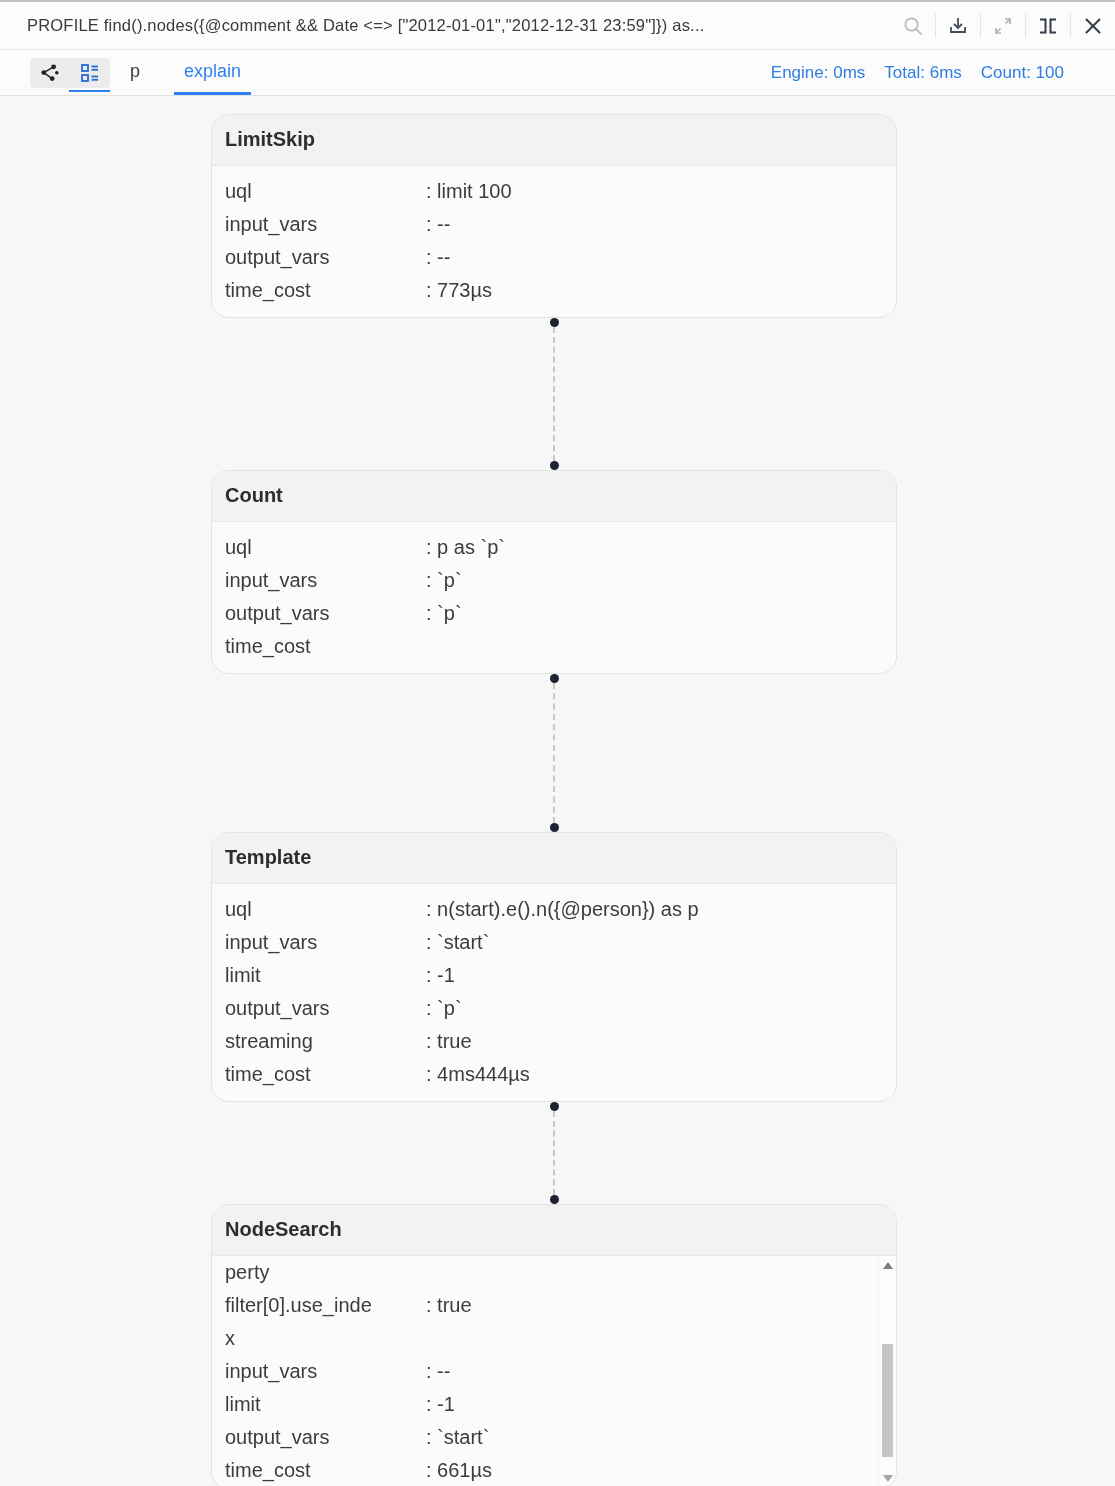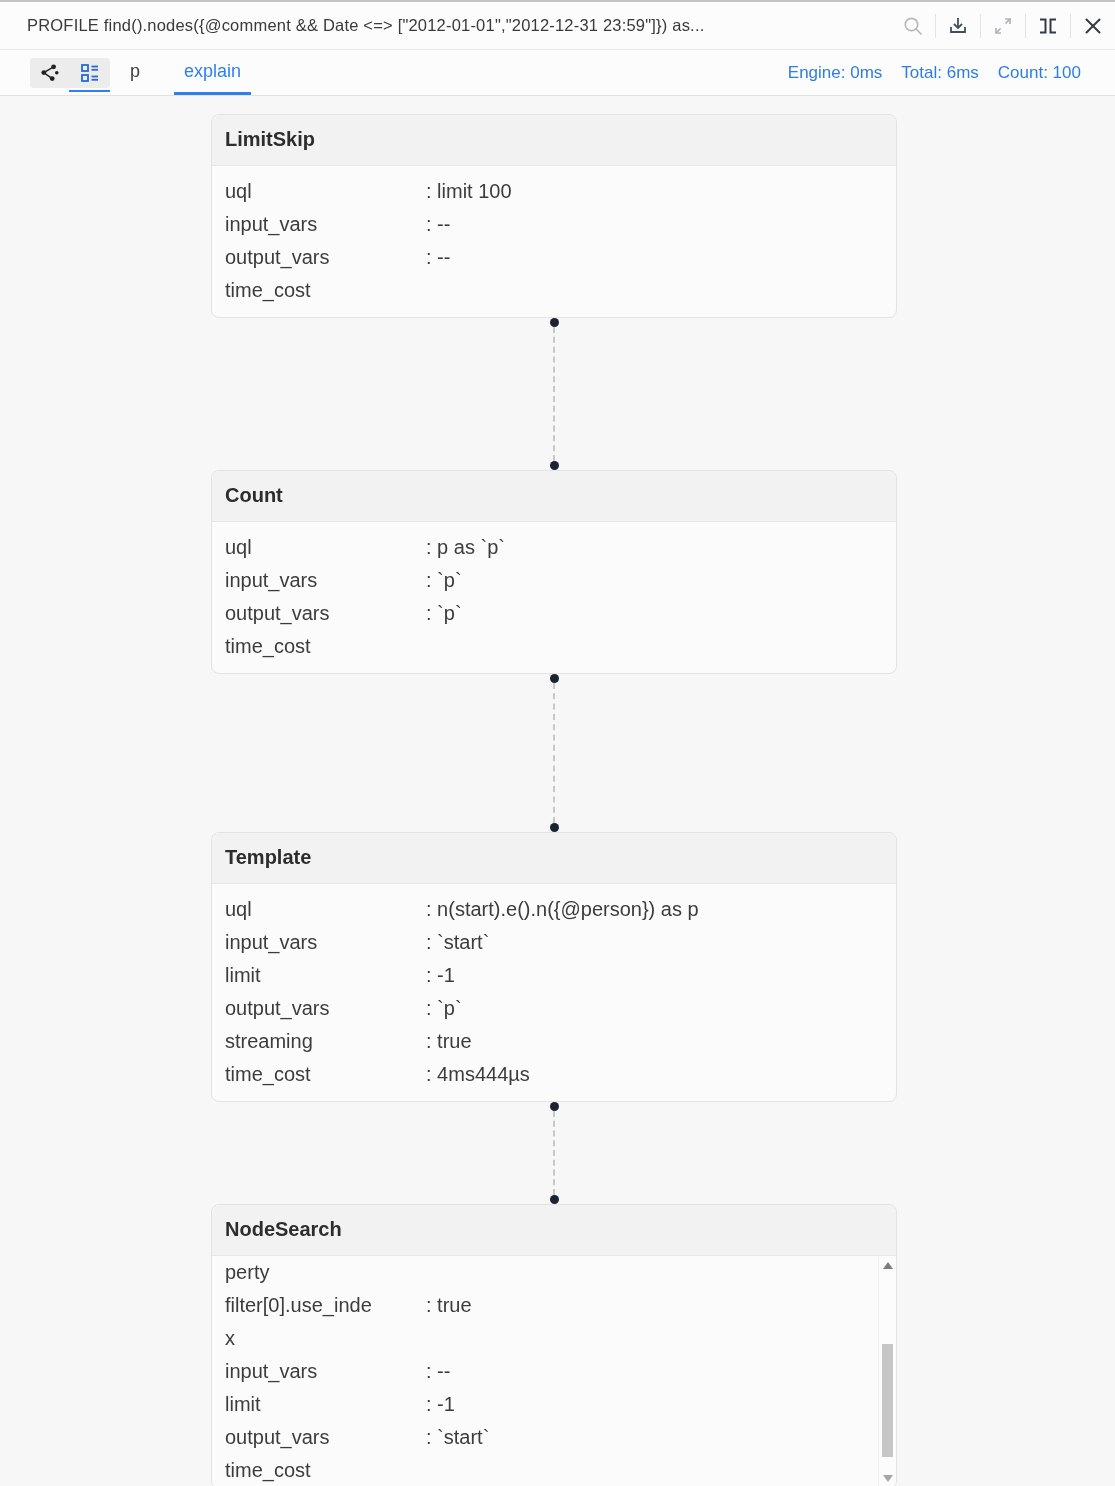--- a/index.html
+++ b/index.html
@@ -37,27 +37,27 @@
   }
   .vbtn{width:40px;display:flex;align-items:center;justify-content:center;cursor:pointer;}
   .vunderline{position:absolute;left:39px;width:41px;height:2px;bottom:-4px;background:#2f80ed;}
   .tab{
     display:flex;align-items:center;padding:0 10px;margin-left:10px;
     font-size:18px;color:#3d3d3d;cursor:pointer;border-bottom:3px solid transparent;
   }
   .tab.active{color:#2f80ed;border-bottom-color:#2f80ed;margin-left:24px;}
   .stats{
     margin-left:auto;display:flex;align-items:center;gap:19px;
-    font-size:17px;color:#2e7ee0;padding-right:34px;
+    font-size:17px;color:#2e7ee0;padding-right:51px;
   }
   
   .content{padding-top:18px;}
   .card{
     width:686px;margin-left:211px;box-sizing:border-box;
-    border:1px solid #e3e3e4;border-radius:8px;
+    border:1px solid #e3e3e4;border-radius:18px;
     background:#fbfbfc;overflow:hidden;
   }
   .card-header{
     background:#f2f2f3;border-bottom:1px solid #e7e7e8;
     padding:11px 13px;line-height:26px;
   }
   .card-title{font-size:20px;font-weight:700;color:#2d2d2d;}
   .bodywrap{position:relative;}
   .card-body{padding:9px 13px 10px;}
   .row{display:flex;line-height:33px;font-size:20px;color:#3c3c3c;white-space:pre;}
@@ -184,20 +184,21 @@
     <span class="row-value">: --</span>
   </div>
 
   <div class="row">
     <span class="row-label">output_vars</span>
     <span class="row-value">: --</span>
   </div>
 
   <div class="row">
     <span class="row-label">time_cost</span>
+    <span class="row-value">: 773µs</span>
   </div>
 </div>
 
     </div>
   </div>
 
   <div class="connector" style="height: 152px;">
     <span class="dot"></span>
     <span class="dash"></span>
     <span class="dot"></span>
@@ -315,20 +316,21 @@
     <span class="row-value">: -1</span>
   </div>
 
   <div class="row">
     <span class="row-label">output_vars</span>
     <span class="row-value">: `start`</span>
   </div>
 
   <div class="row">
     <span class="row-label">time_cost</span>
+    <span class="row-value">: 661µs</span>
   </div>
 </div>
       <div class="scrollbar">
         <span class="sb-up"></span>
         <span class="sb-thumb"></span>
         <span class="sb-down"></span>
       </div>
     </div>
   </div>
 </div>

